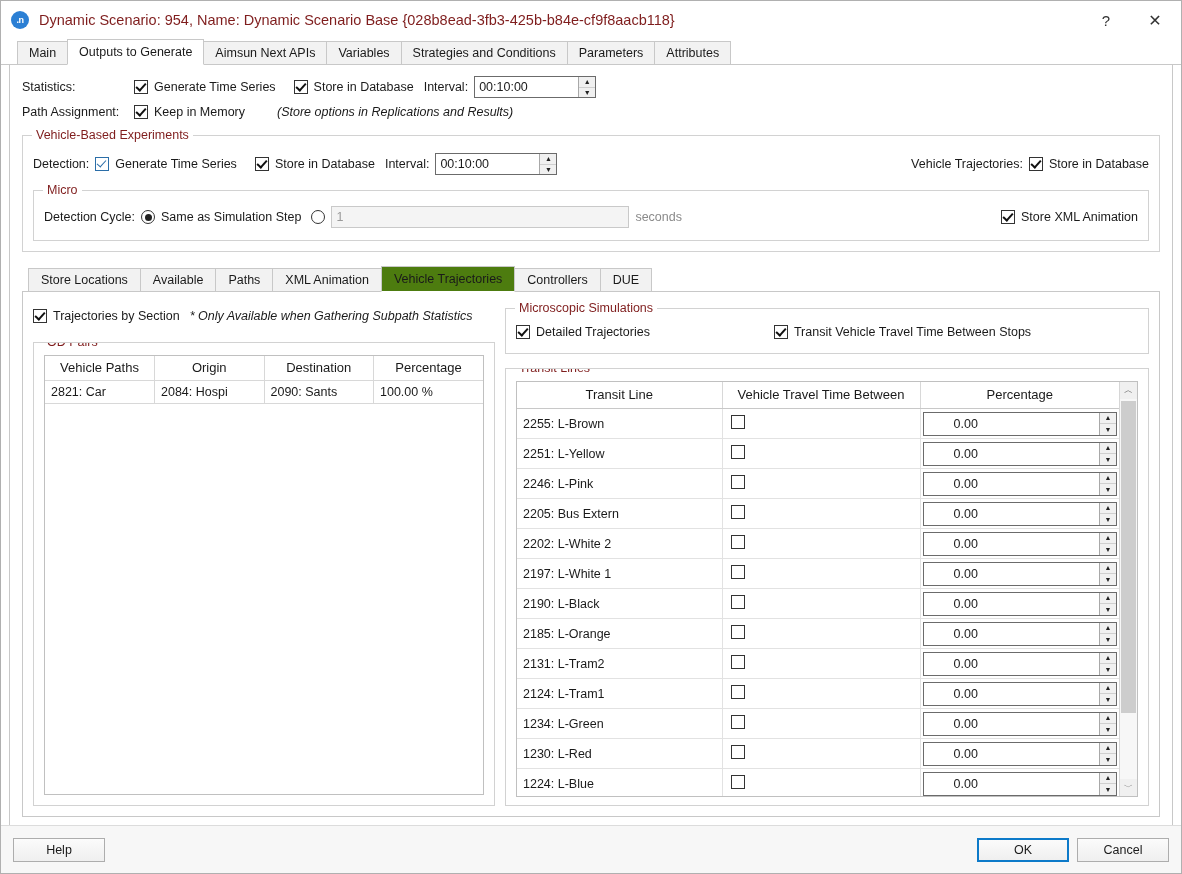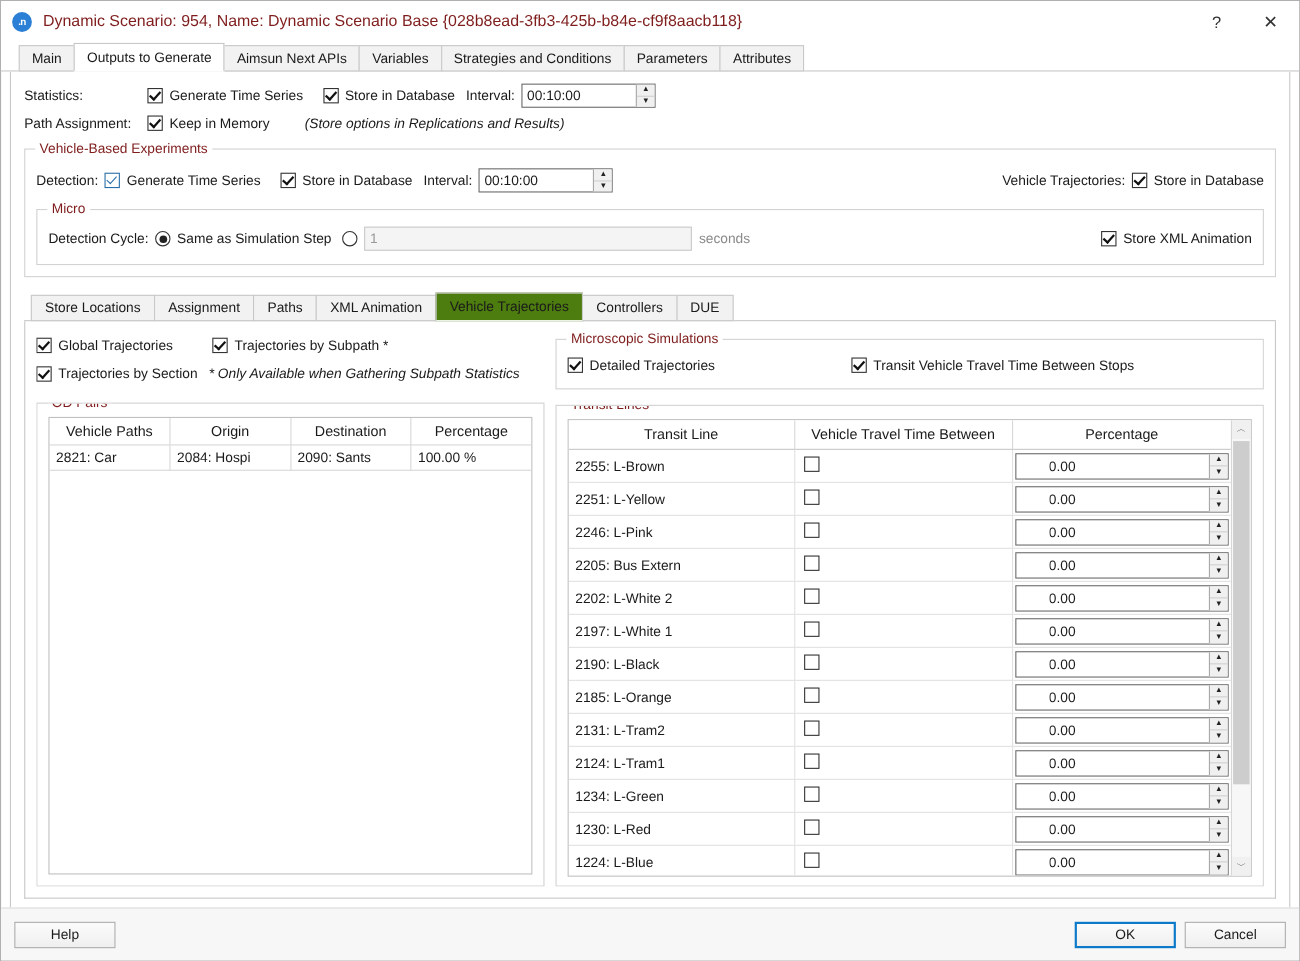--- a/index.html
+++ b/index.html
@@ -368,44 +368,33 @@
               <span class="box dark checked"></span>
               <span class="cb-label">Store XML Animation</span>
             </div>
           </div>
         </div>
       </div>
     </div>
 
     <div class="inner-tabs">
       <div class="itab">Store Locations</div>
-      <div class="itab">Assignment</div>
+      <div class="itab">Available</div>
       <div class="itab">Paths</div>
       <div class="itab">XML Animation</div>
       <div class="itab active">Vehicle Trajectories</div>
       <div class="itab">Controllers</div>
       <div class="itab">DUE</div>
     </div>
 
     <div class="inner-panel">
 
       <div class="cols">
 
         <div class="col-left">
-          <div class="row" style="height:24px">
-            <div class="cb">
-              <span class="box dark checked"></span>
-              <span class="cb-label">Global Trajectories</span>
-            </div>
-            <div style="width:36px"></div>
-            <div class="cb">
-              <span class="box dark checked"></span>
-              <span class="cb-label">Trajectories by Subpath *</span>
-            </div>
-          </div>
           <div class="row" style="height:28px">
             <div class="cb">
               <span class="box dark checked"></span>
               <span class="cb-label">Trajectories by Section</span>
             </div>
             <div class="gap-10"></div>
             <div class="lbl italic nowrap">* Only Available when Gathering Subpath Statistics</div>
           </div>
 
           <div class="group" style="flex:1; display:flex; flex-direction:column; margin-top:12px; padding:12px 10px 10px 10px; overflow:hidden;">

